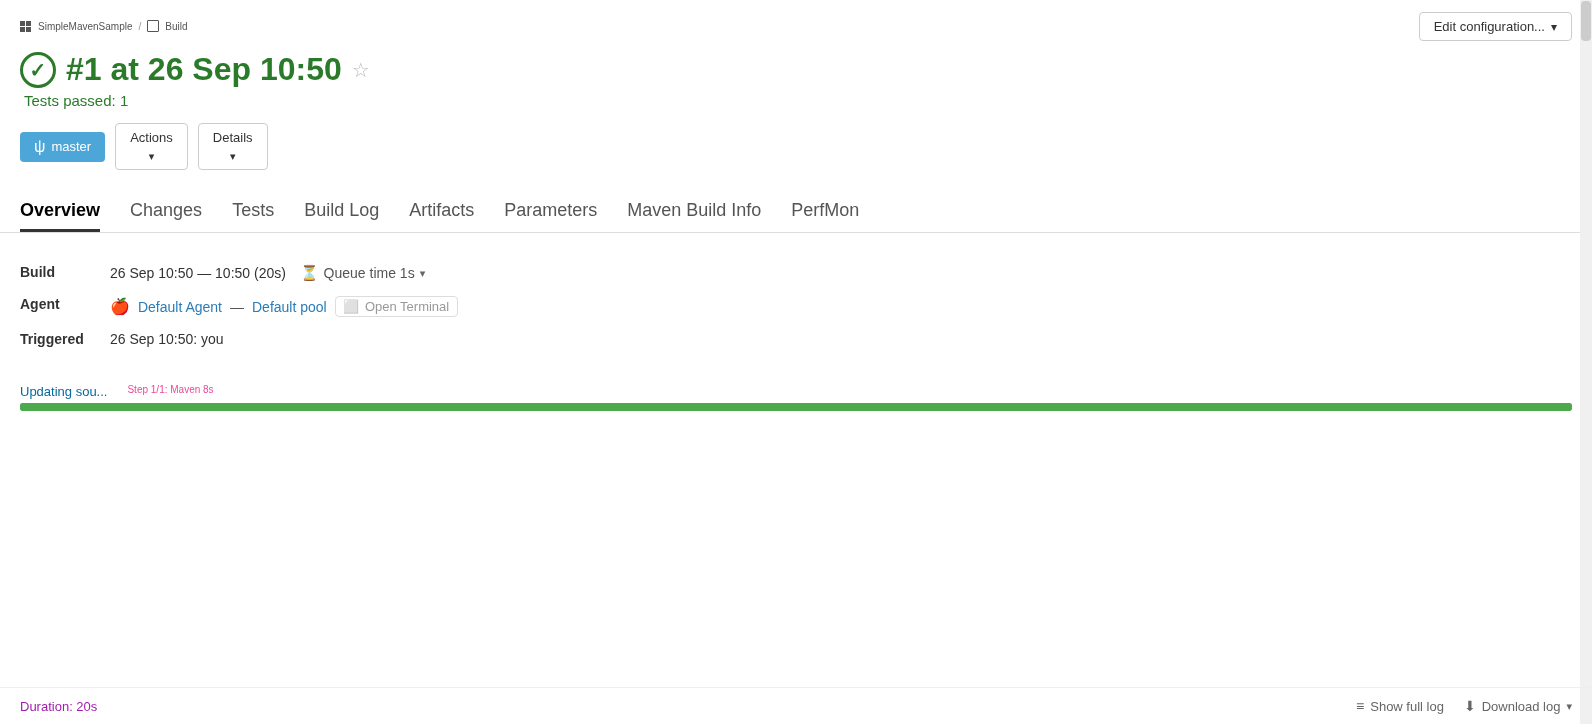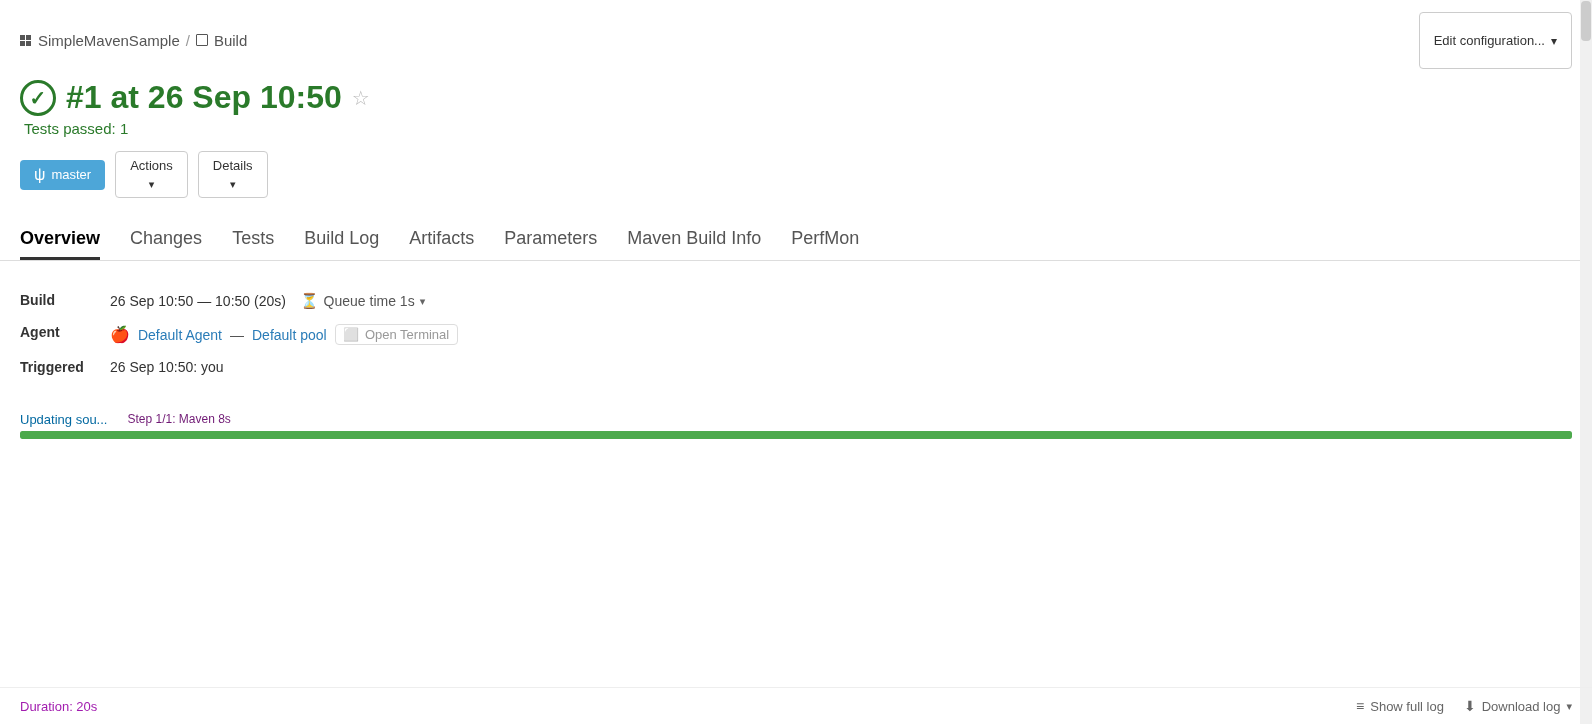--- a/index.html
+++ b/index.html
@@ -20,31 +20,31 @@
     .top-bar {
       display: flex;
       align-items: center;
       justify-content: space-between;
       padding: 12px 20px 0 20px;
     }
     .breadcrumb {
       display: flex;
       align-items: center;
       gap: 6px;
-      font-size: 15px;
+      font-size: 10px;
       color: #555;
     }
     .edit-config-btn {
       display: flex;
       align-items: center;
       gap: 6px;
       border: 1px solid #ccc;
       border-radius: 4px;
       background: #fff;
-      padding: 20px 14px;
+      padding: 6px 14px;
       font-size: 13px;
       cursor: pointer;
       color: #333;
     }
 
     
     .build-header {
       padding: 10px 20px 0 20px;
     }
     .build-title {
@@ -195,22 +195,22 @@
       display: flex;
       gap: 20px;
       margin-bottom: 4px;
     }
     .progress-label-updating {
       color: #0369a1;
       font-size: 13px;
       cursor: pointer;
     }
     .progress-label-step {
-      color: #701a75;
-      font-size: 12px;
+      color: #ec4899;
+      font-size: 10px;
       cursor: pointer;
     }
     .progress-bar-container {
       width: 100%;
       height: 8px;
       background: #e0e0e0;
       border-radius: 2px;
       overflow: hidden;
       position: relative;
     }

